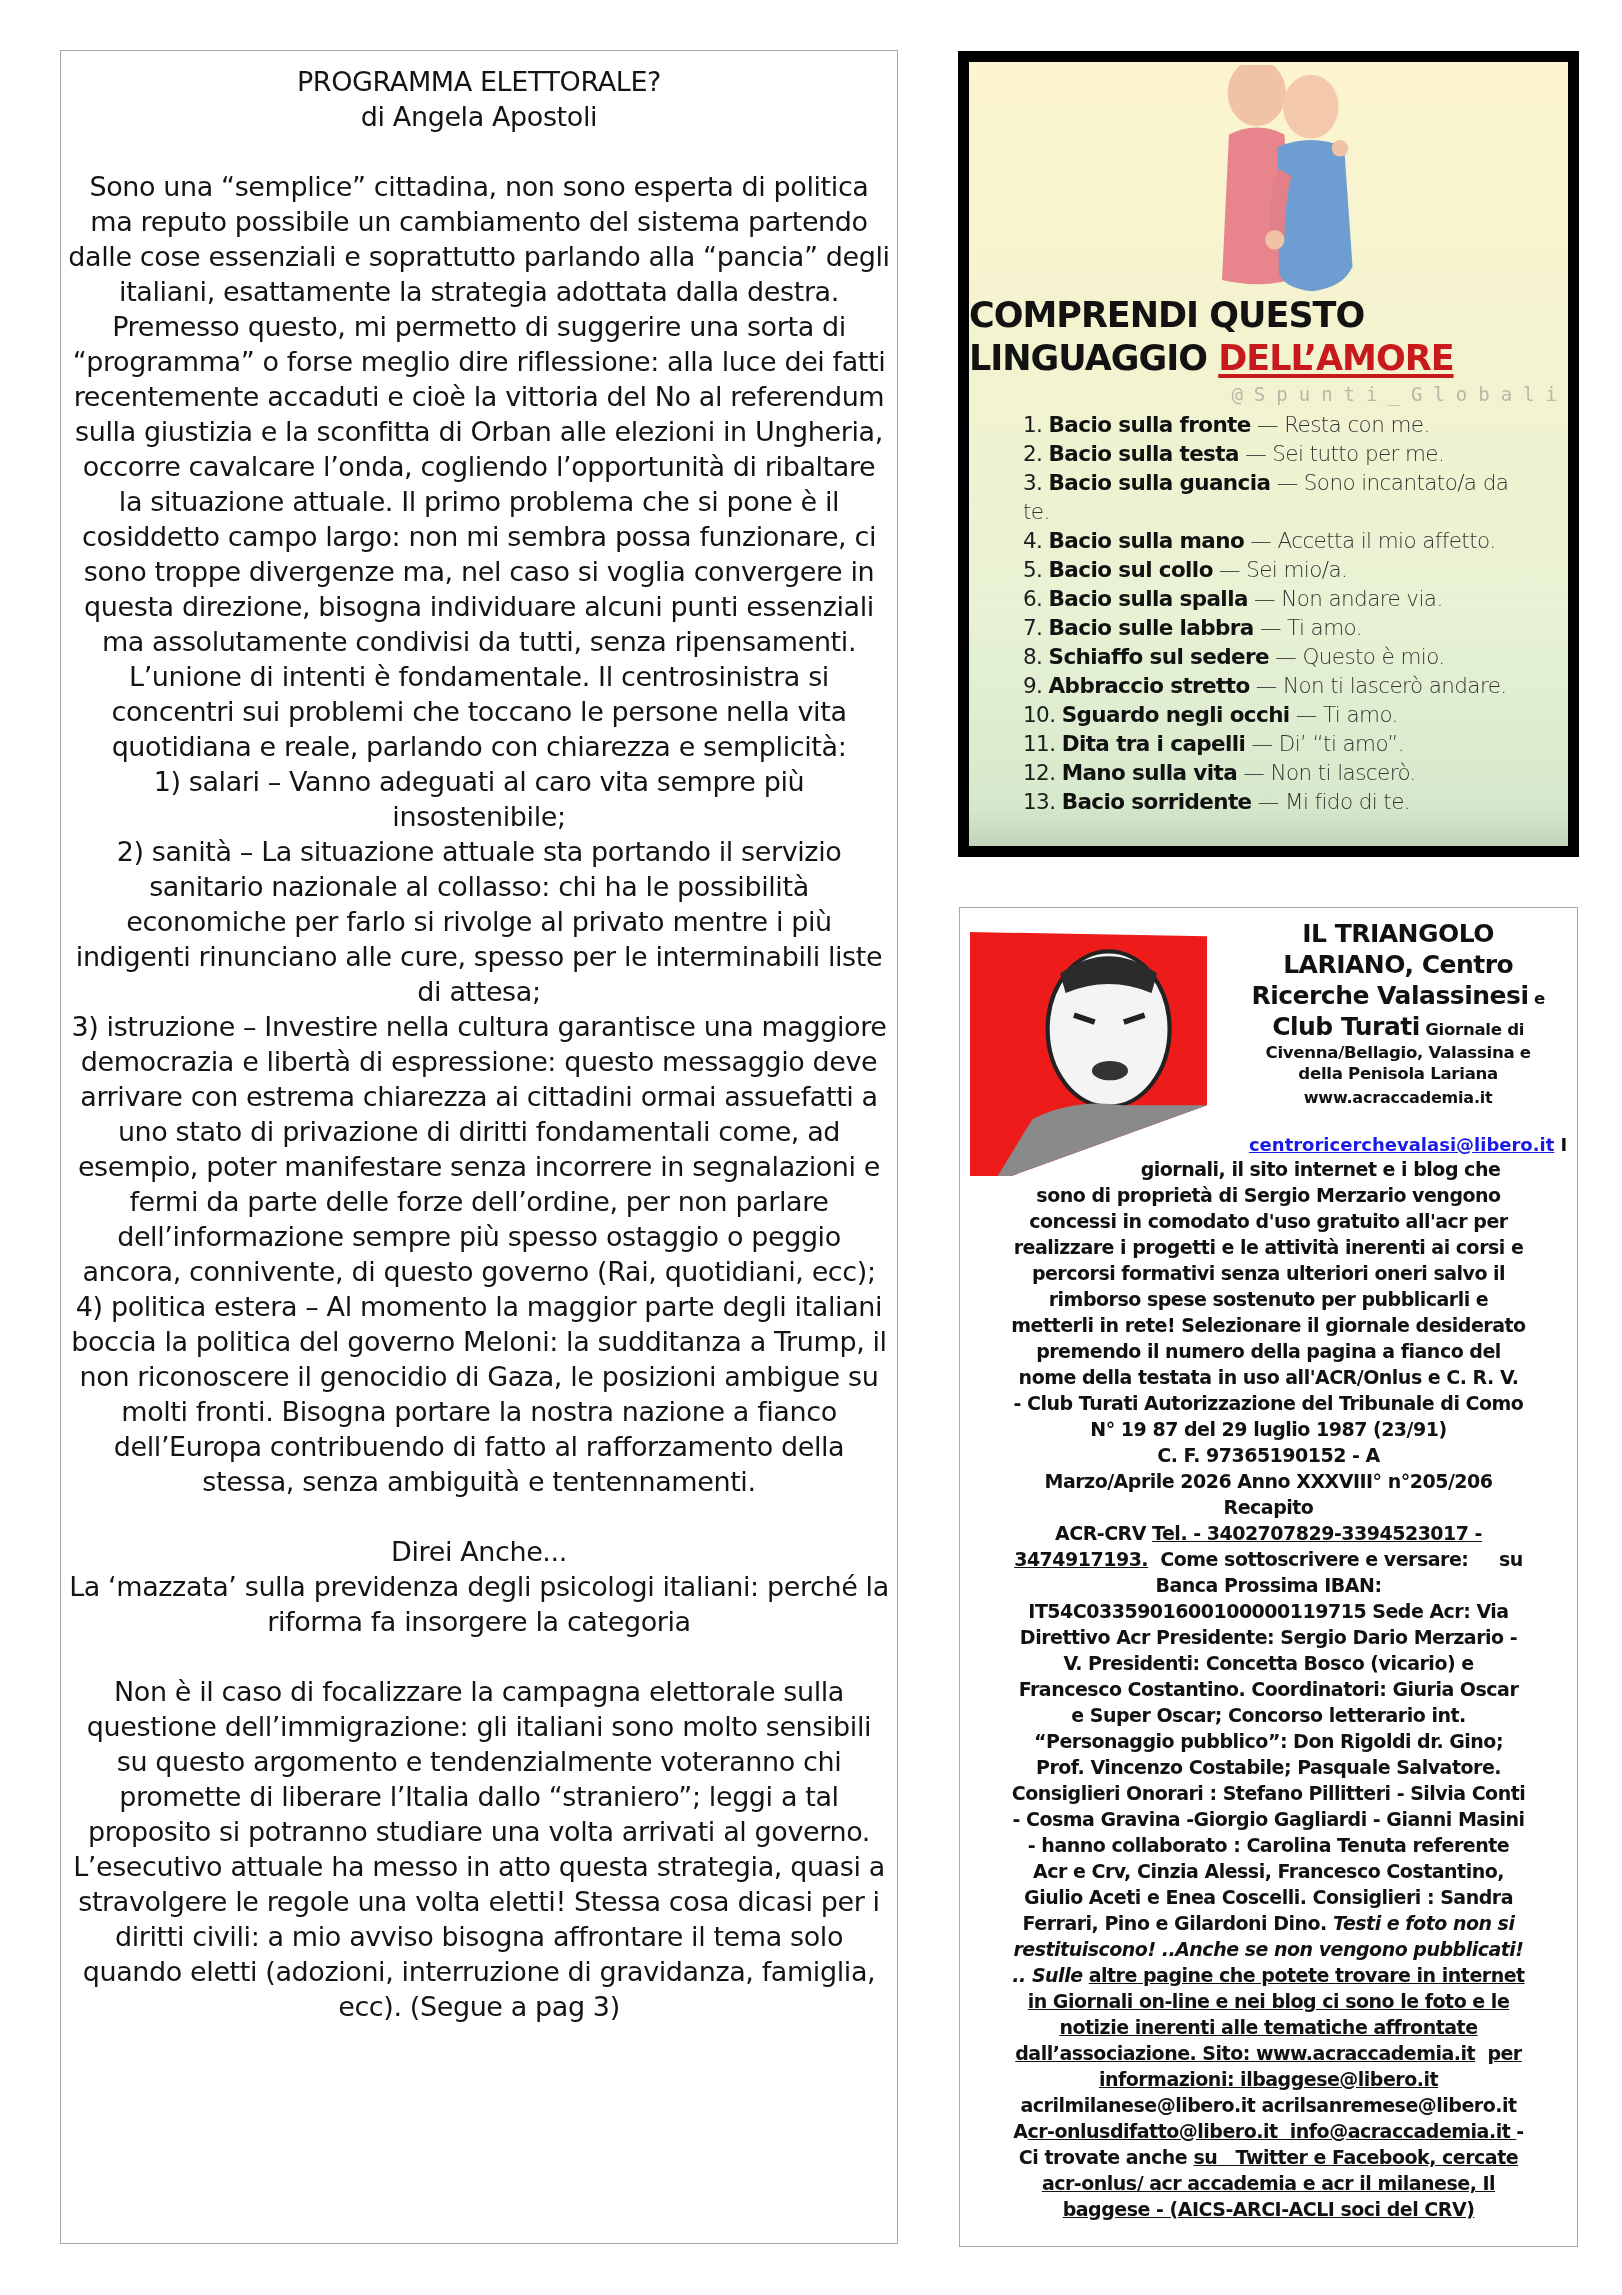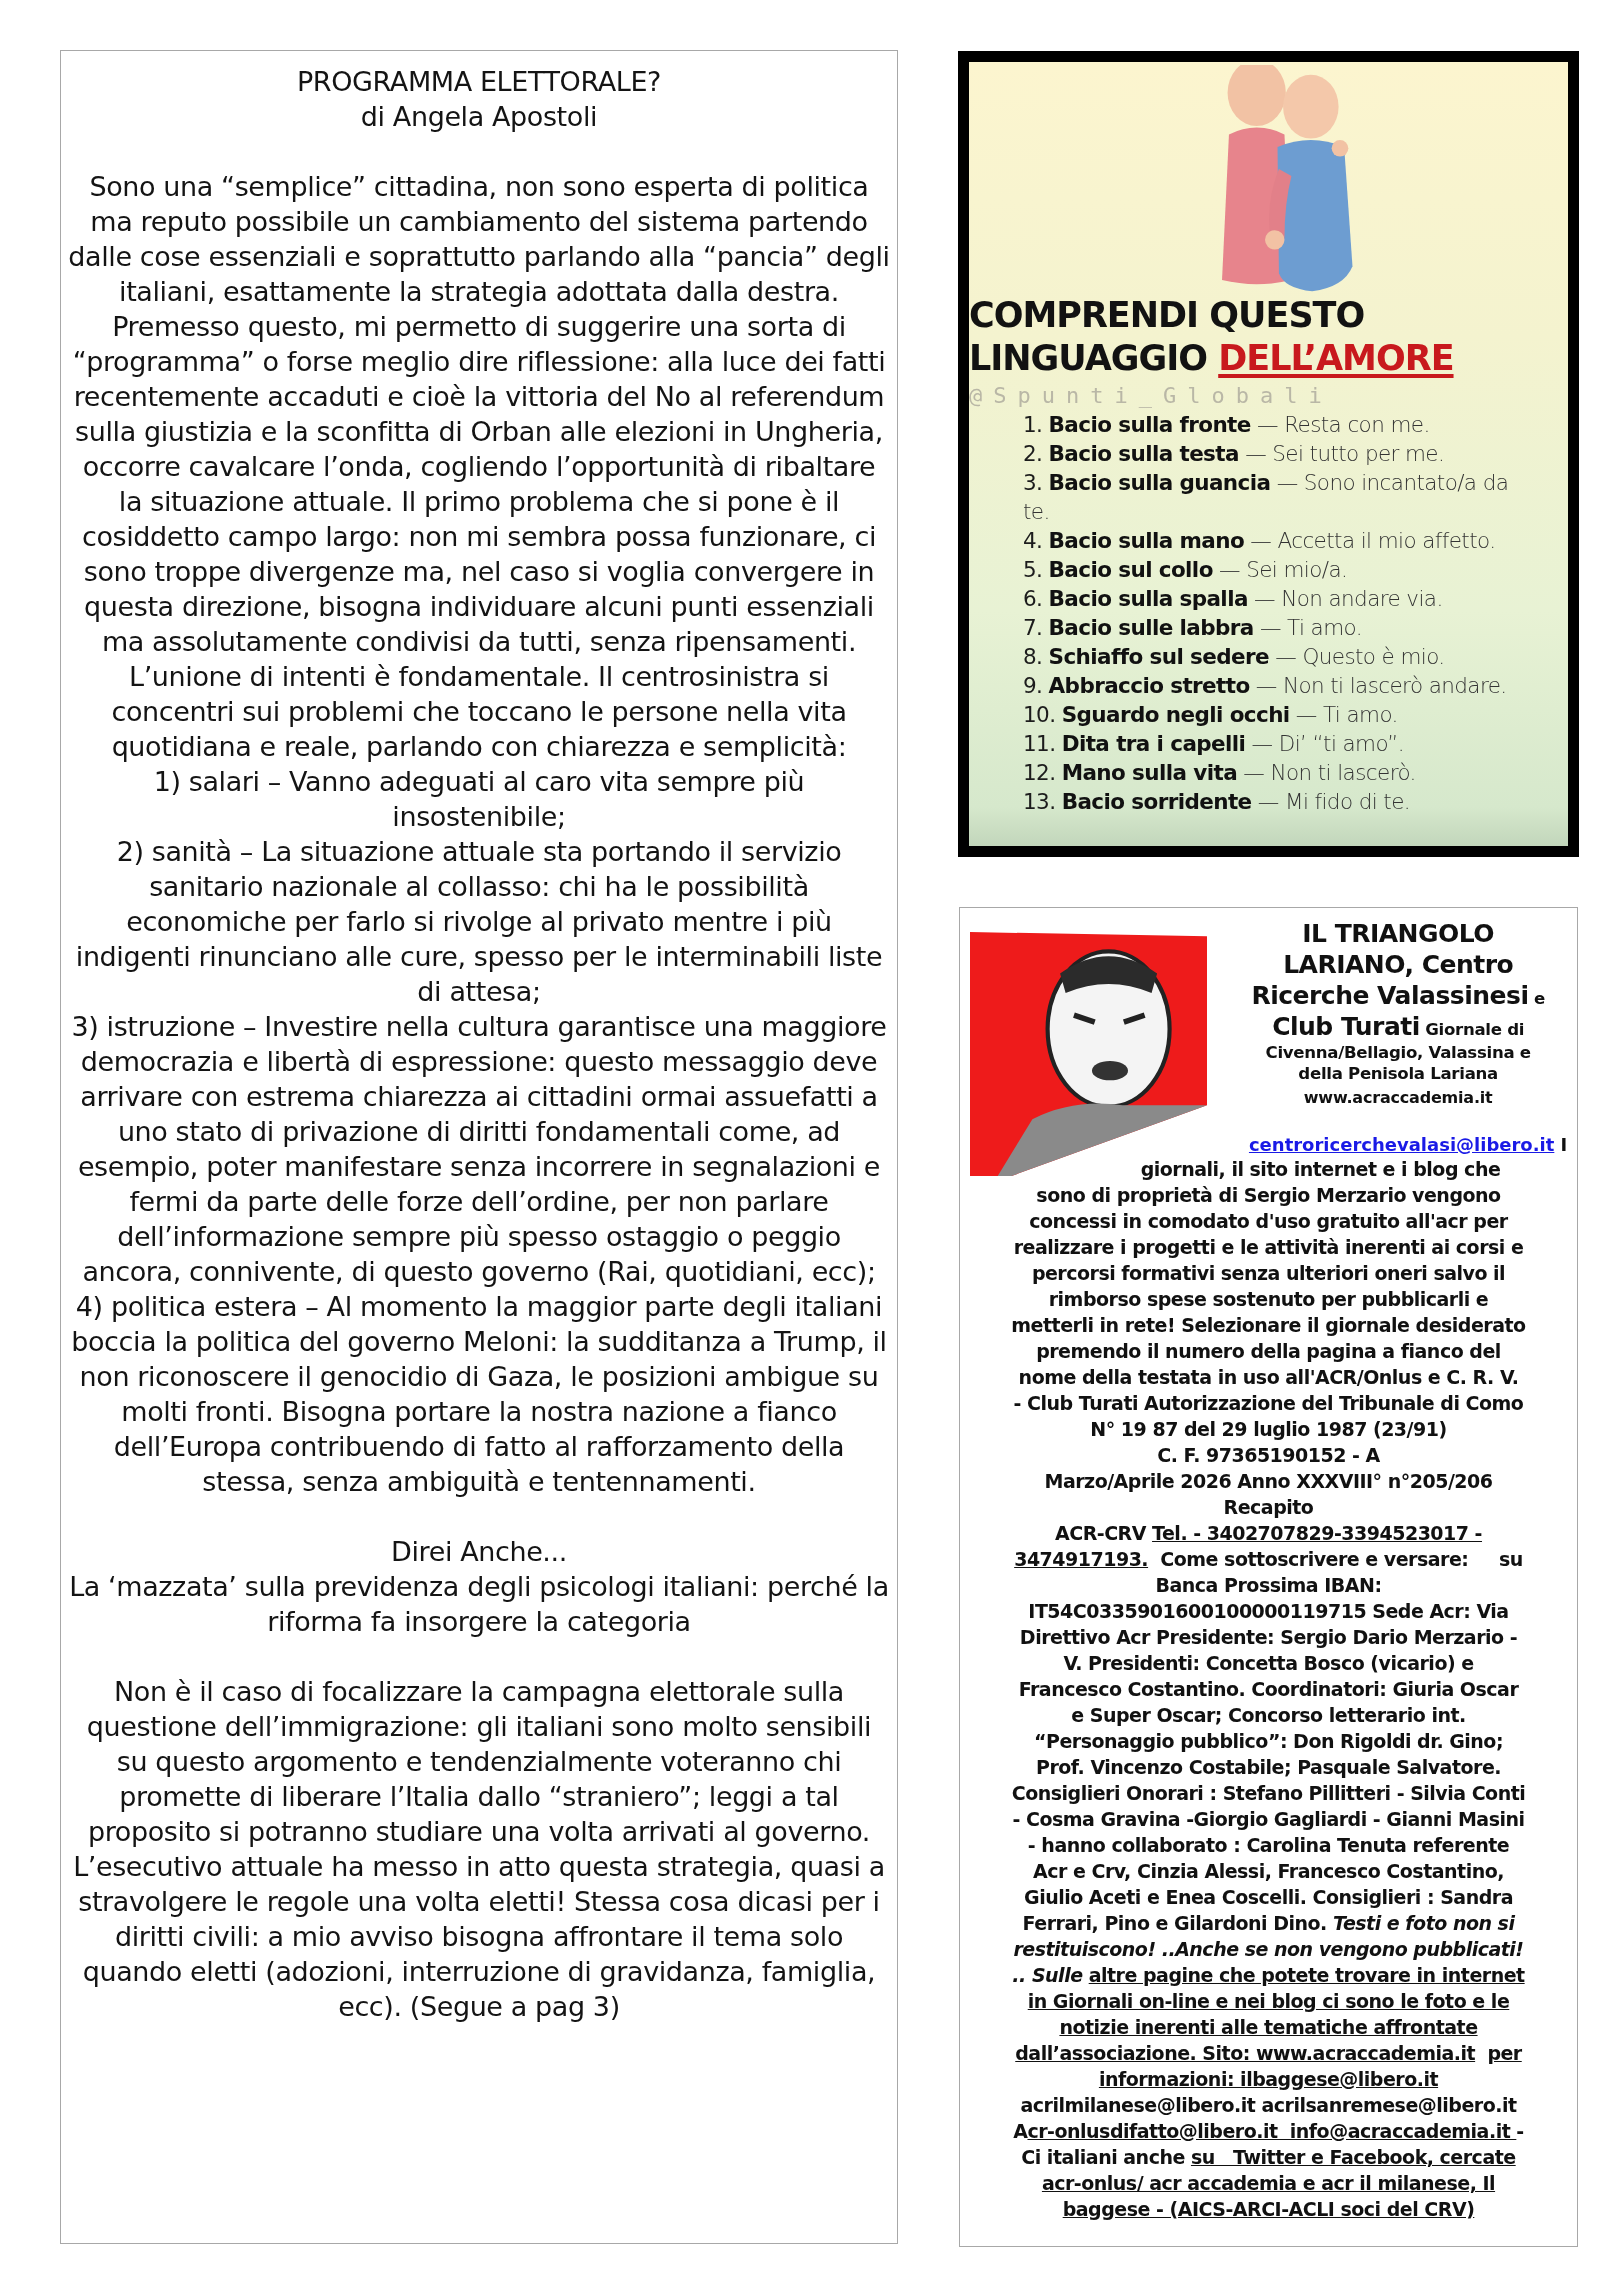--- a/index.html
+++ b/index.html
@@ -20,22 +20,22 @@
                 background: #000; box-sizing: border-box; padding: 11px; }
   .love-card { width: 100%; height: 100%; position: relative;
                background: linear-gradient(180deg, #fcf5cf 0%, #f4f3cf 35%, #e8f2d4 70%, #d6e8cc 95%, #c2d6bb 100%);
                overflow: hidden; }
   .couple { position: absolute; left: 232px; top: 2.8px; width: 160px; height: 229px; }
   .love-title { position: absolute; left: 0; right: 0; top: 232px; text-align: left;
                 font-family: "DejaVu Sans", sans-serif; font-weight: 900; font-size: 35px;
                 line-height: 43px; color: #121212; letter-spacing: -1px; }
   .love-title .red { color: #c8191d; text-decoration: underline; text-decoration-thickness: 4.2px;
                      text-underline-offset: 4.2px; }
-  .handle { position: absolute; left: 0; right: 0; top: 321px; text-align: left;
-            font-family: "DejaVu Sans Mono", monospace; font-size: 22px; letter-spacing: 11px;
+  .handle { position: absolute; left: 0; right: 0; top: 321px; text-align: right;
+            font-family: "DejaVu Sans Mono", monospace; font-size: 19px; letter-spacing: 11px;
             color: #b9b7a6; }
   .love-list { position: absolute; left: 54px; right: 28px; top: 348px;
                font-family: "DejaVu Sans", sans-serif; font-size: 21.5px; line-height: 29px;
                color: #1c1c1c; letter-spacing: -0.6px; }
   .love-list .it { margin: 0; }
   .love-list b { font-weight: 900; color: #111; }
   .love-list .meaning { color: #333; font-weight: 300; }
 
   
   .info { position: absolute; left: 959px; top: 907px; width: 619px; height: 1340px;
@@ -165,18 +165,18 @@
     <span class="l">Giulio Aceti e Enea Coscelli. Consiglieri : Sandra</span>
     <span class="l"><span>Ferrari, Pino e Gilardoni Dino. </span><em>Testi e foto non si</em></span>
     <span class="l"><em>restituiscono! ..Anche se non vengono pubblicati!</em></span>
     <span class="l"><em>.. Sulle</em> <span class="u">altre pagine che potete trovare in internet</span></span>
     <span class="l u">in Giornali on-line e nei blog ci sono le foto e le</span>
     <span class="l u">notizie inerenti alle tematiche affrontate</span>
     <span class="l"><span class="u">dall’associazione. Sito: www.acraccademia.it</span>&nbsp; <span class="u">per</span></span>
     <span class="l u">informazioni: ilbaggese@libero.it</span>
     <span class="l">acrilmilanese@libero.it acrilsanremese@libero.it</span>
     <span class="l"><span>A</span><span class="u" style="white-space:pre">cr-onlusdifatto@libero.it  info@acraccademia.it </span><span>-</span></span>
-    <span class="l"><span>Ci italiani anche </span><span class="u" style="white-space:pre">su   Twitter e Facebook, cercate</span></span>
+    <span class="l"><span>Ci trovate anche </span><span class="u" style="white-space:pre">su   Twitter e Facebook, cercate</span></span>
     <span class="l u">acr-onlus/ acr accademia e acr il milanese, Il</span>
     <span class="l u">baggese - (AICS-ARCI-ACLI soci del CRV)</span>
   </div>
 </div>
 
 
 </body></html>

